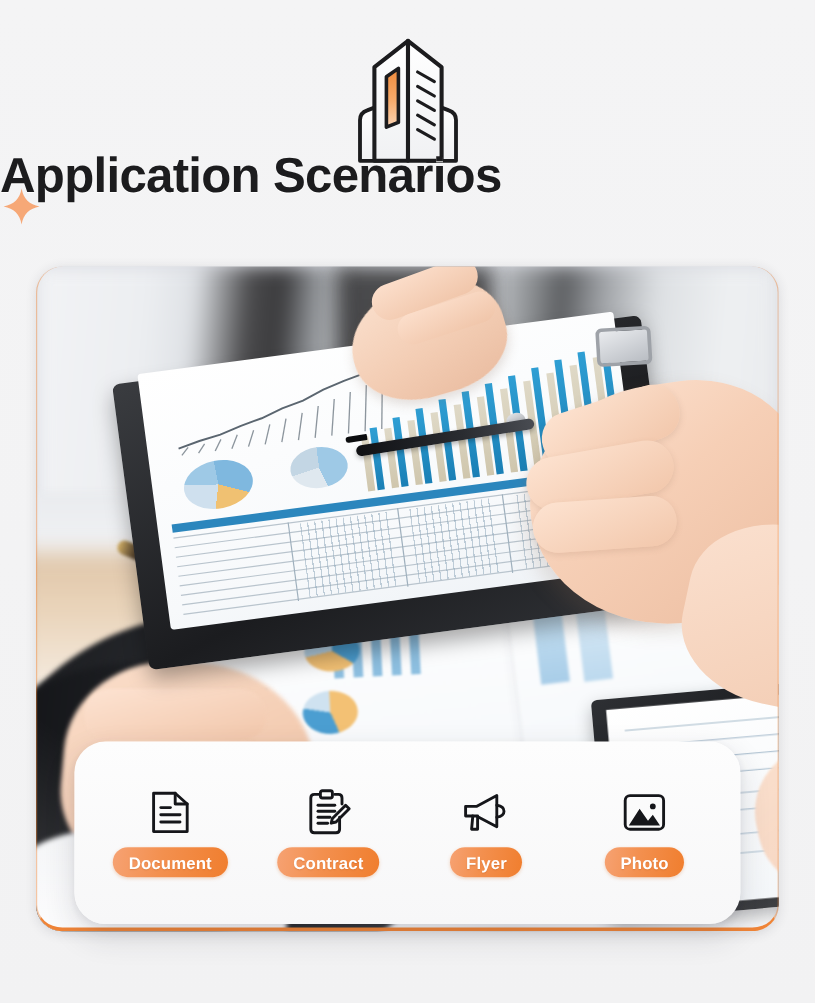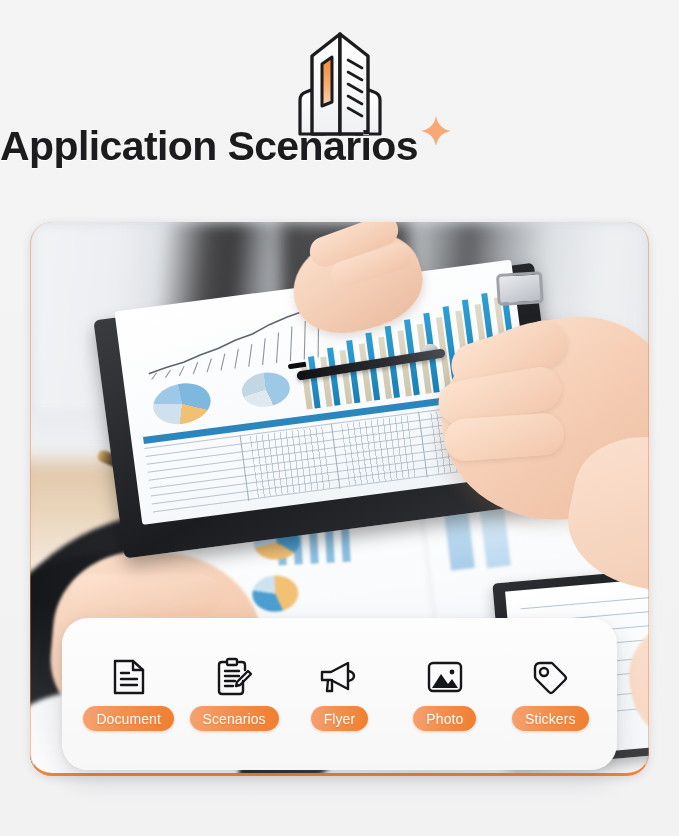--- a/index.html
+++ b/index.html
@@ -20,21 +20,21 @@
     position:absolute; left:0; top:0; width:679px; height:208px;
   }
   .logo-wrap {
     position:absolute; left:0; top:30px; width:679px;
     display:flex; justify-content:center; align-items:flex-end;
   }
   .logo-wrap svg { display:block; }
 
   .title-row {
     position:absolute; left:0; top:126px; width:546px;
-    display:flex; justify-content:flex-start; align-items:flex-start;
+    display:flex; justify-content:center; align-items:flex-start;flex-direction:column;
   }
   .title {
     font-size:41px;
     font-weight:bold;
     letter-spacing:-0.6px;
     color:#1c1c1e;
     line-height:1;
     white-space:nowrap;
     text-shadow:0 1px 0 rgba(255,255,255,.9);
   }
@@ -331,21 +331,21 @@
     display:flex; align-items:center; justify-content:center;
   }
   .cat-icon svg { display:block; }
   .pill {
     display:inline-flex; align-items:center; justify-content:center;
     height:25px; padding:0 13px;
     border-radius:13px;
     background:linear-gradient(100deg,#f6a273 0%,#f3904f 42%,#f07e2e 100%);
     color:#ffffff;
     font-size:14px;
-    font-weight:normal;
+    font-weight:bold;
     letter-spacing:.1px;
     white-space:nowrap;
     text-shadow:0 1px 1px rgba(170,80,20,.28);
     box-shadow:0 1px 3px rgba(220,120,50,.3);
   }
 </style>
 </head>
 <body>
 
 <div class="page">
@@ -581,21 +581,21 @@
           <path d="M11 5 H7 Q4 5 4 8 V34 Q4 37 7 37 H25 Q28 37 28 34 V24"></path>
           <path d="M24 5 H27 Q30 5 30 8 V13"></path>
           <rect x="12" y="2" width="10" height="6" rx="1.6"></rect>
           <line x1="10" y1="14" x2="24" y2="14"></line>
           <line x1="10" y1="19" x2="24" y2="19"></line>
           <line x1="10" y1="24" x2="20" y2="24"></line>
           <line x1="10" y1="29" x2="18" y2="29"></line>
           <path d="M33 14 L36 17 L25 28 L21 29 L22 25 Z"></path>
         </svg>
       </span>
-      <span class="pill">Scenarios</span>
+      <span class="pill">Contract</span>
     </div>
 
     <div class="cat">
       <span class="cat-icon">
         <svg width="40" height="34" viewBox="0 0 40 34" fill="none" stroke="#15161a" stroke-width="2.4" stroke-linejoin="round" stroke-linecap="round">
           <path d="M3 12 H12 L29 3 V29 L12 20 H3 Z"></path>
           <path d="M29 11 Q35 12 35 16 Q35 20 29 21"></path>
           <path d="M9 20 L8 31 H13 L13 20"></path>
         </svg>
       </span>
@@ -606,24 +606,15 @@
       <span class="cat-icon">
         <svg width="38" height="34" viewBox="0 0 38 34" fill="none" stroke="#15161a" stroke-width="2.4" stroke-linejoin="round">
           <rect x="3" y="3" width="32" height="28" rx="4"></rect>
           <circle cx="26" cy="12" r="2.4" fill="#15161a" stroke="none"></circle>
           <path d="M6 28 L15 14 L22 24 L26 19 L32 28 Z" fill="#15161a" stroke="none"></path>
         </svg>
       </span>
       <span class="pill">Photo</span>
     </div>
 
-    <div class="cat">
-      <span class="cat-icon">
-        <svg width="38" height="36" viewBox="0 0 38 36" fill="none" stroke="#15161a" stroke-width="2.4" stroke-linejoin="round">
-          <path d="M4 9 Q4 4 9 4 L21 4 L34 17 Q36 19 34 21 L22 33 Q20 35 18 33 L5 20 Q4 19 4 17 Z"></path>
-          <circle cx="13" cy="13" r="4"></circle>
-        </svg>
-      </span>
-      <span class="pill">Stickers</span>
-    </div>
 
   </div>
 </div>
 
 </body></html>

